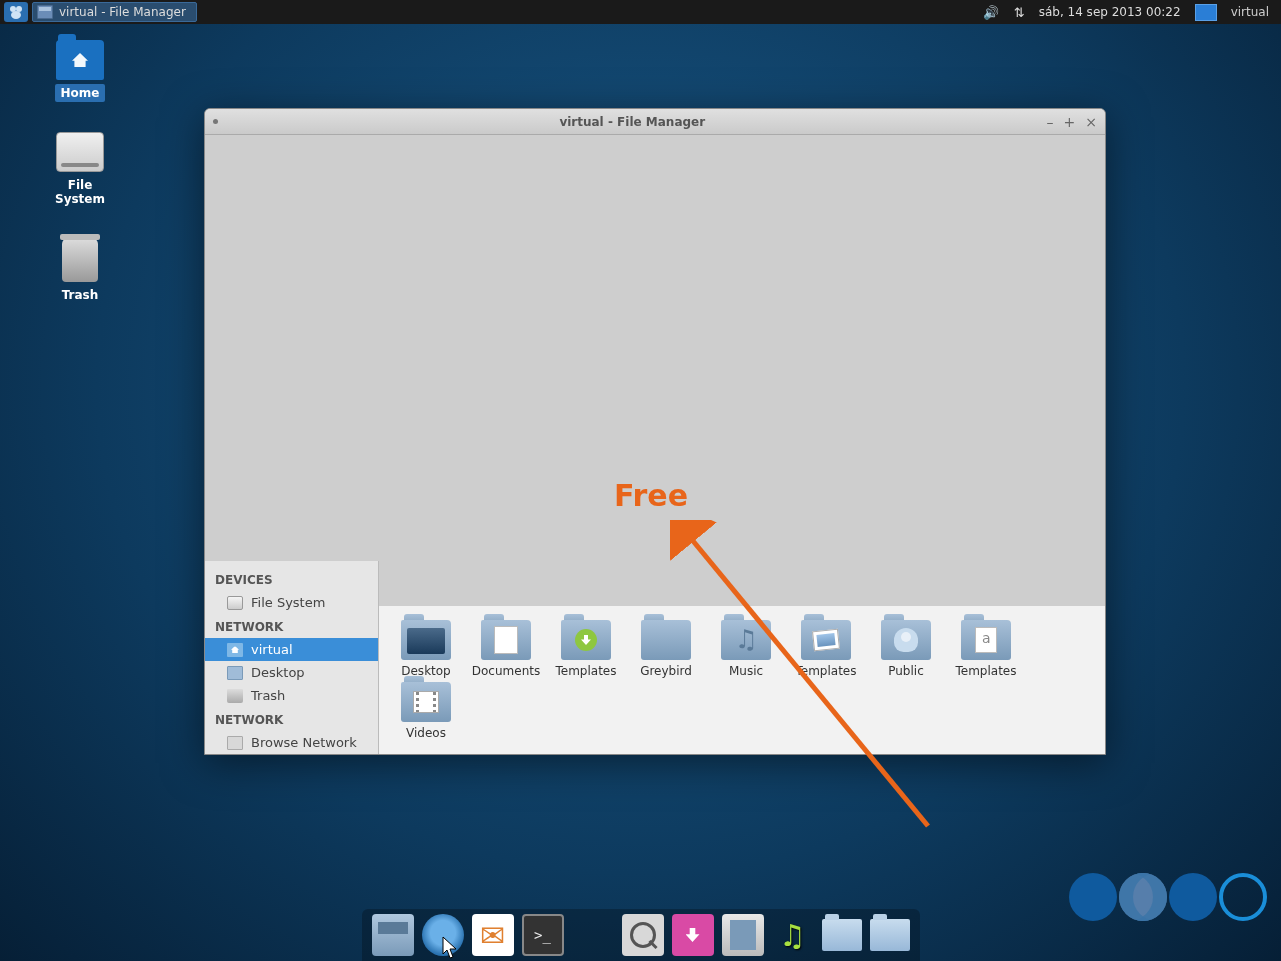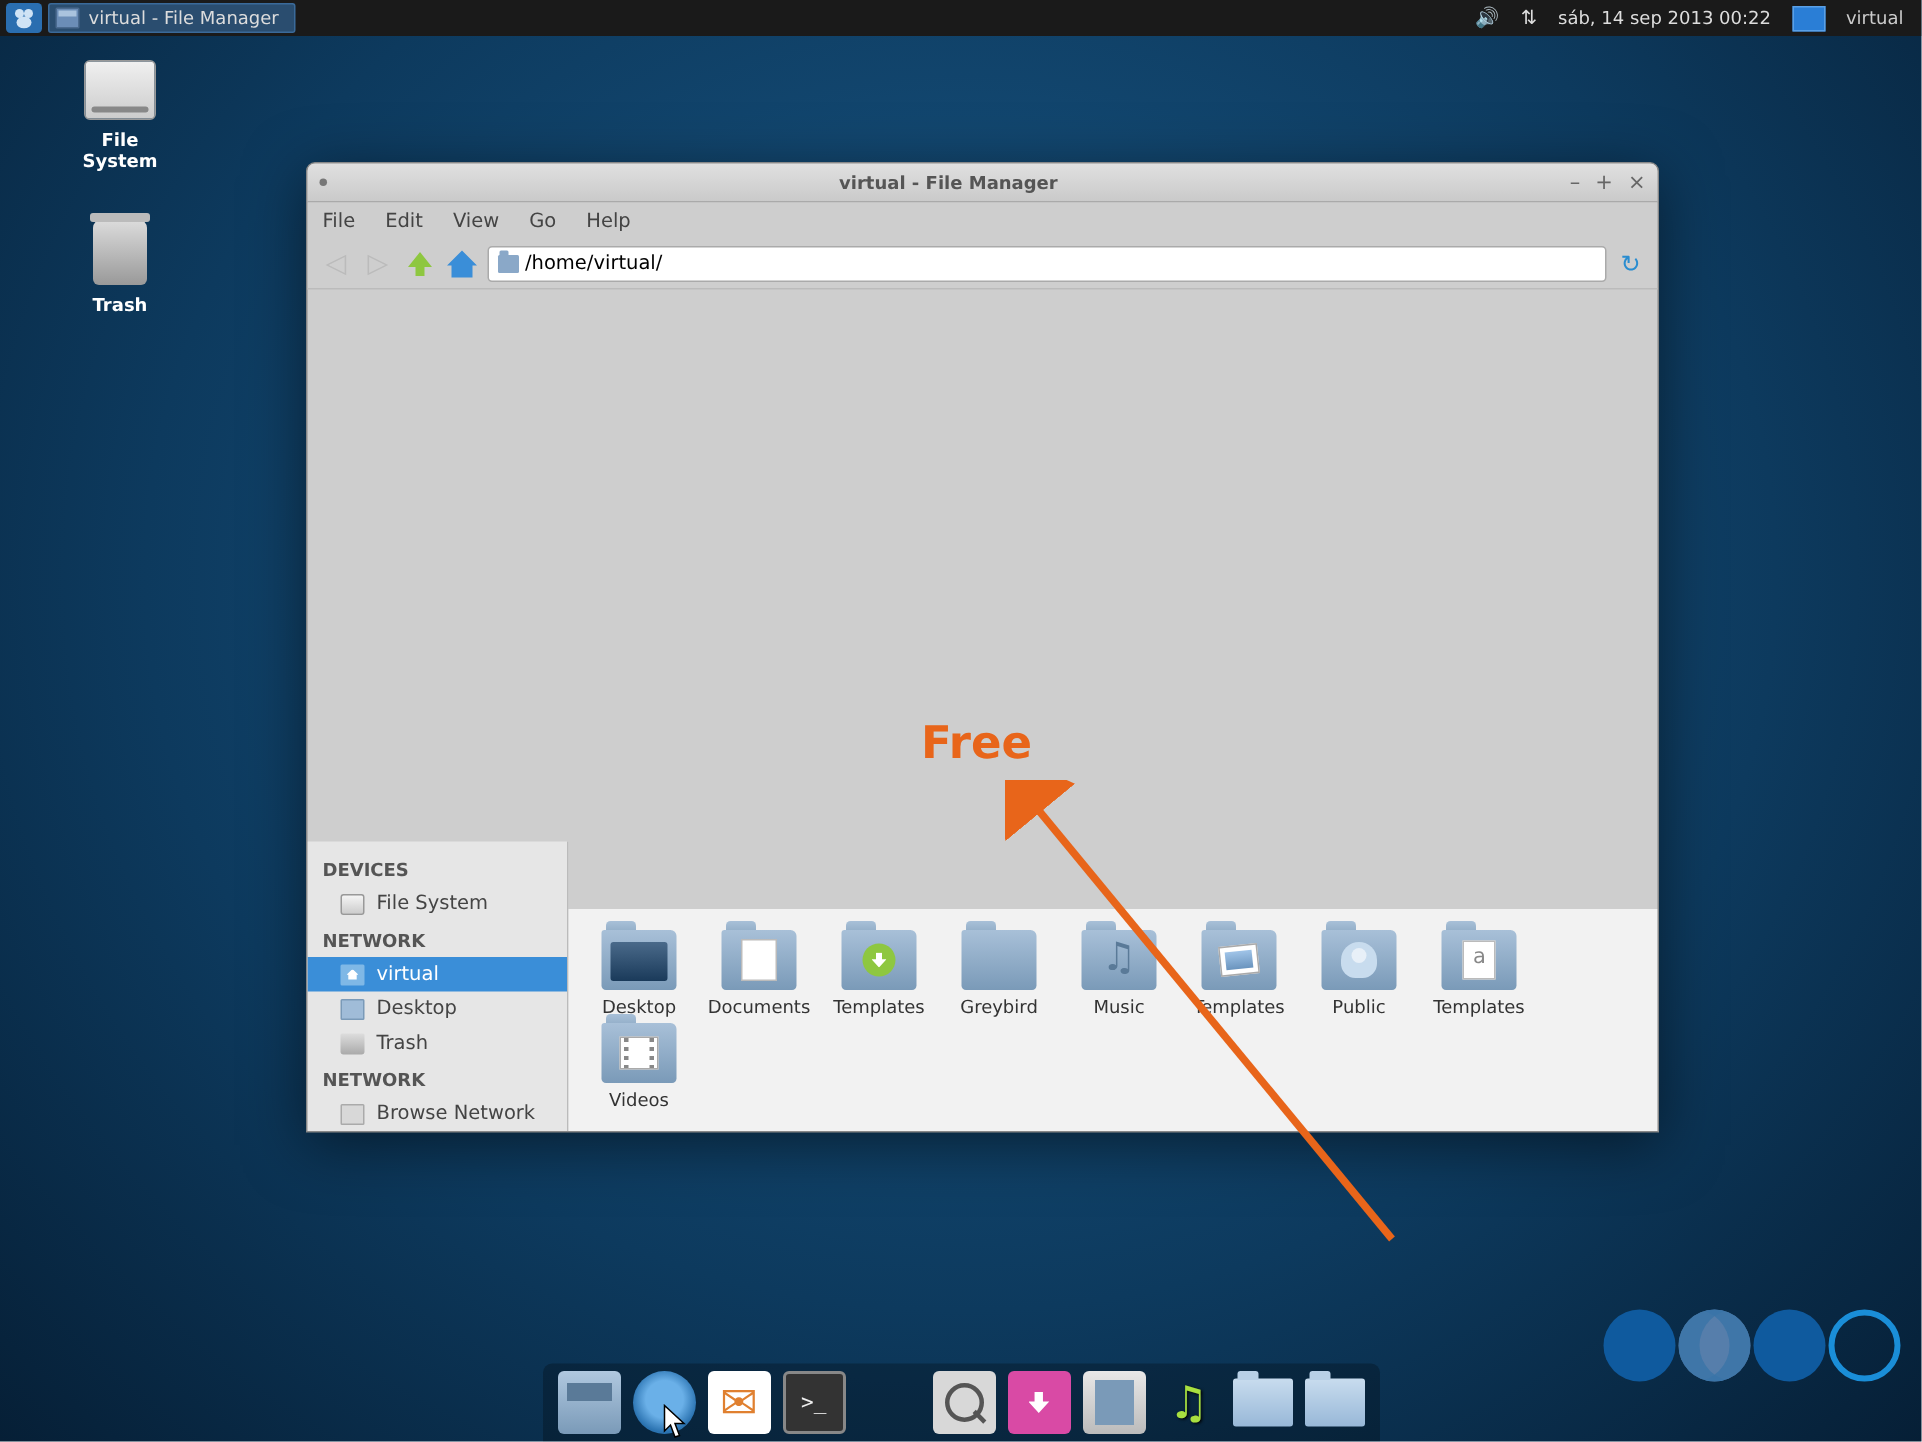--- a/index.html
+++ b/index.html
@@ -151,20 +151,24 @@
   <div class="panel-right">
     <span class="panel-icon">🔊</span>
     <span class="panel-icon">⇅</span>
     <span>sáb, 14 sep 2013 00:22</span>
     <div class="workspace-indicator"></div>
     <span class="user-label">virtual</span>
   </div>
 </div>
 
 <div class="desktop-icons">
+  <div class="desktop-icon selected">
+    <div class="icon-graphic home-folder-gfx"></div>
+    <div class="label">Home</div>
+  </div>
   <div class="desktop-icon">
     <div class="icon-graphic disk-gfx"></div>
     <div class="label">File System</div>
   </div>
   <div class="desktop-icon">
     <div class="icon-graphic trash-gfx"></div>
     <div class="label">Trash</div>
   </div>
 </div>
 
@@ -172,47 +176,21 @@
   <div class="titlebar">
     <span class="win-dot"></span>
     <div class="title">virtual - File Manager</div>
     <div class="win-ctl">
       <span>–</span>
       <span>+</span>
       <span>×</span>
     </div>
   </div>
 
-  <div class="menubar">
-    <span>File</span>
-    <span>Edit</span>
-    <span>View</span>
-    <span>Go</span>
-    <span>Help</span>
-  </div>
-
-  <div class="toolbar">
-    <div class="nav-arrow">◁</div>
-    <div class="nav-arrow">▷</div>
-    <div class="up-icon">
-      <svg width="20" height="20" viewBox="0 0 20 20">
-          <path class="up-svg" d="M10 2 L18 12 L13 12 L13 18 L7 18 L7 12 L2 12 Z"></path>
-        </svg>
-    </div>
-    <div class="home-icon-tb">
-      <svg width="22" height="20" viewBox="0 0 22 20">
-          <path class="home-svg" d="M11 1 L21 11 L18 11 L18 19 L4 19 L4 11 L1 11 Z"></path>
-        </svg>
-    </div>
-    <div class="path-box">
-      <div class="path-box-icon"></div>
-      <input type="text" value="/home/virtual/" style="">
-    </div>
-    <div class="refresh-icon">↻</div>
-  </div>
+
 
   <div class="window-body">
     <div class="sidebar">
       <div class="side-header">DEVICES</div>
       <div class="side-item">
         <div class="si-icon si-disk"></div>
         <span>File System</span>
       </div>
 
       <div class="side-header">NETWORK</div>

